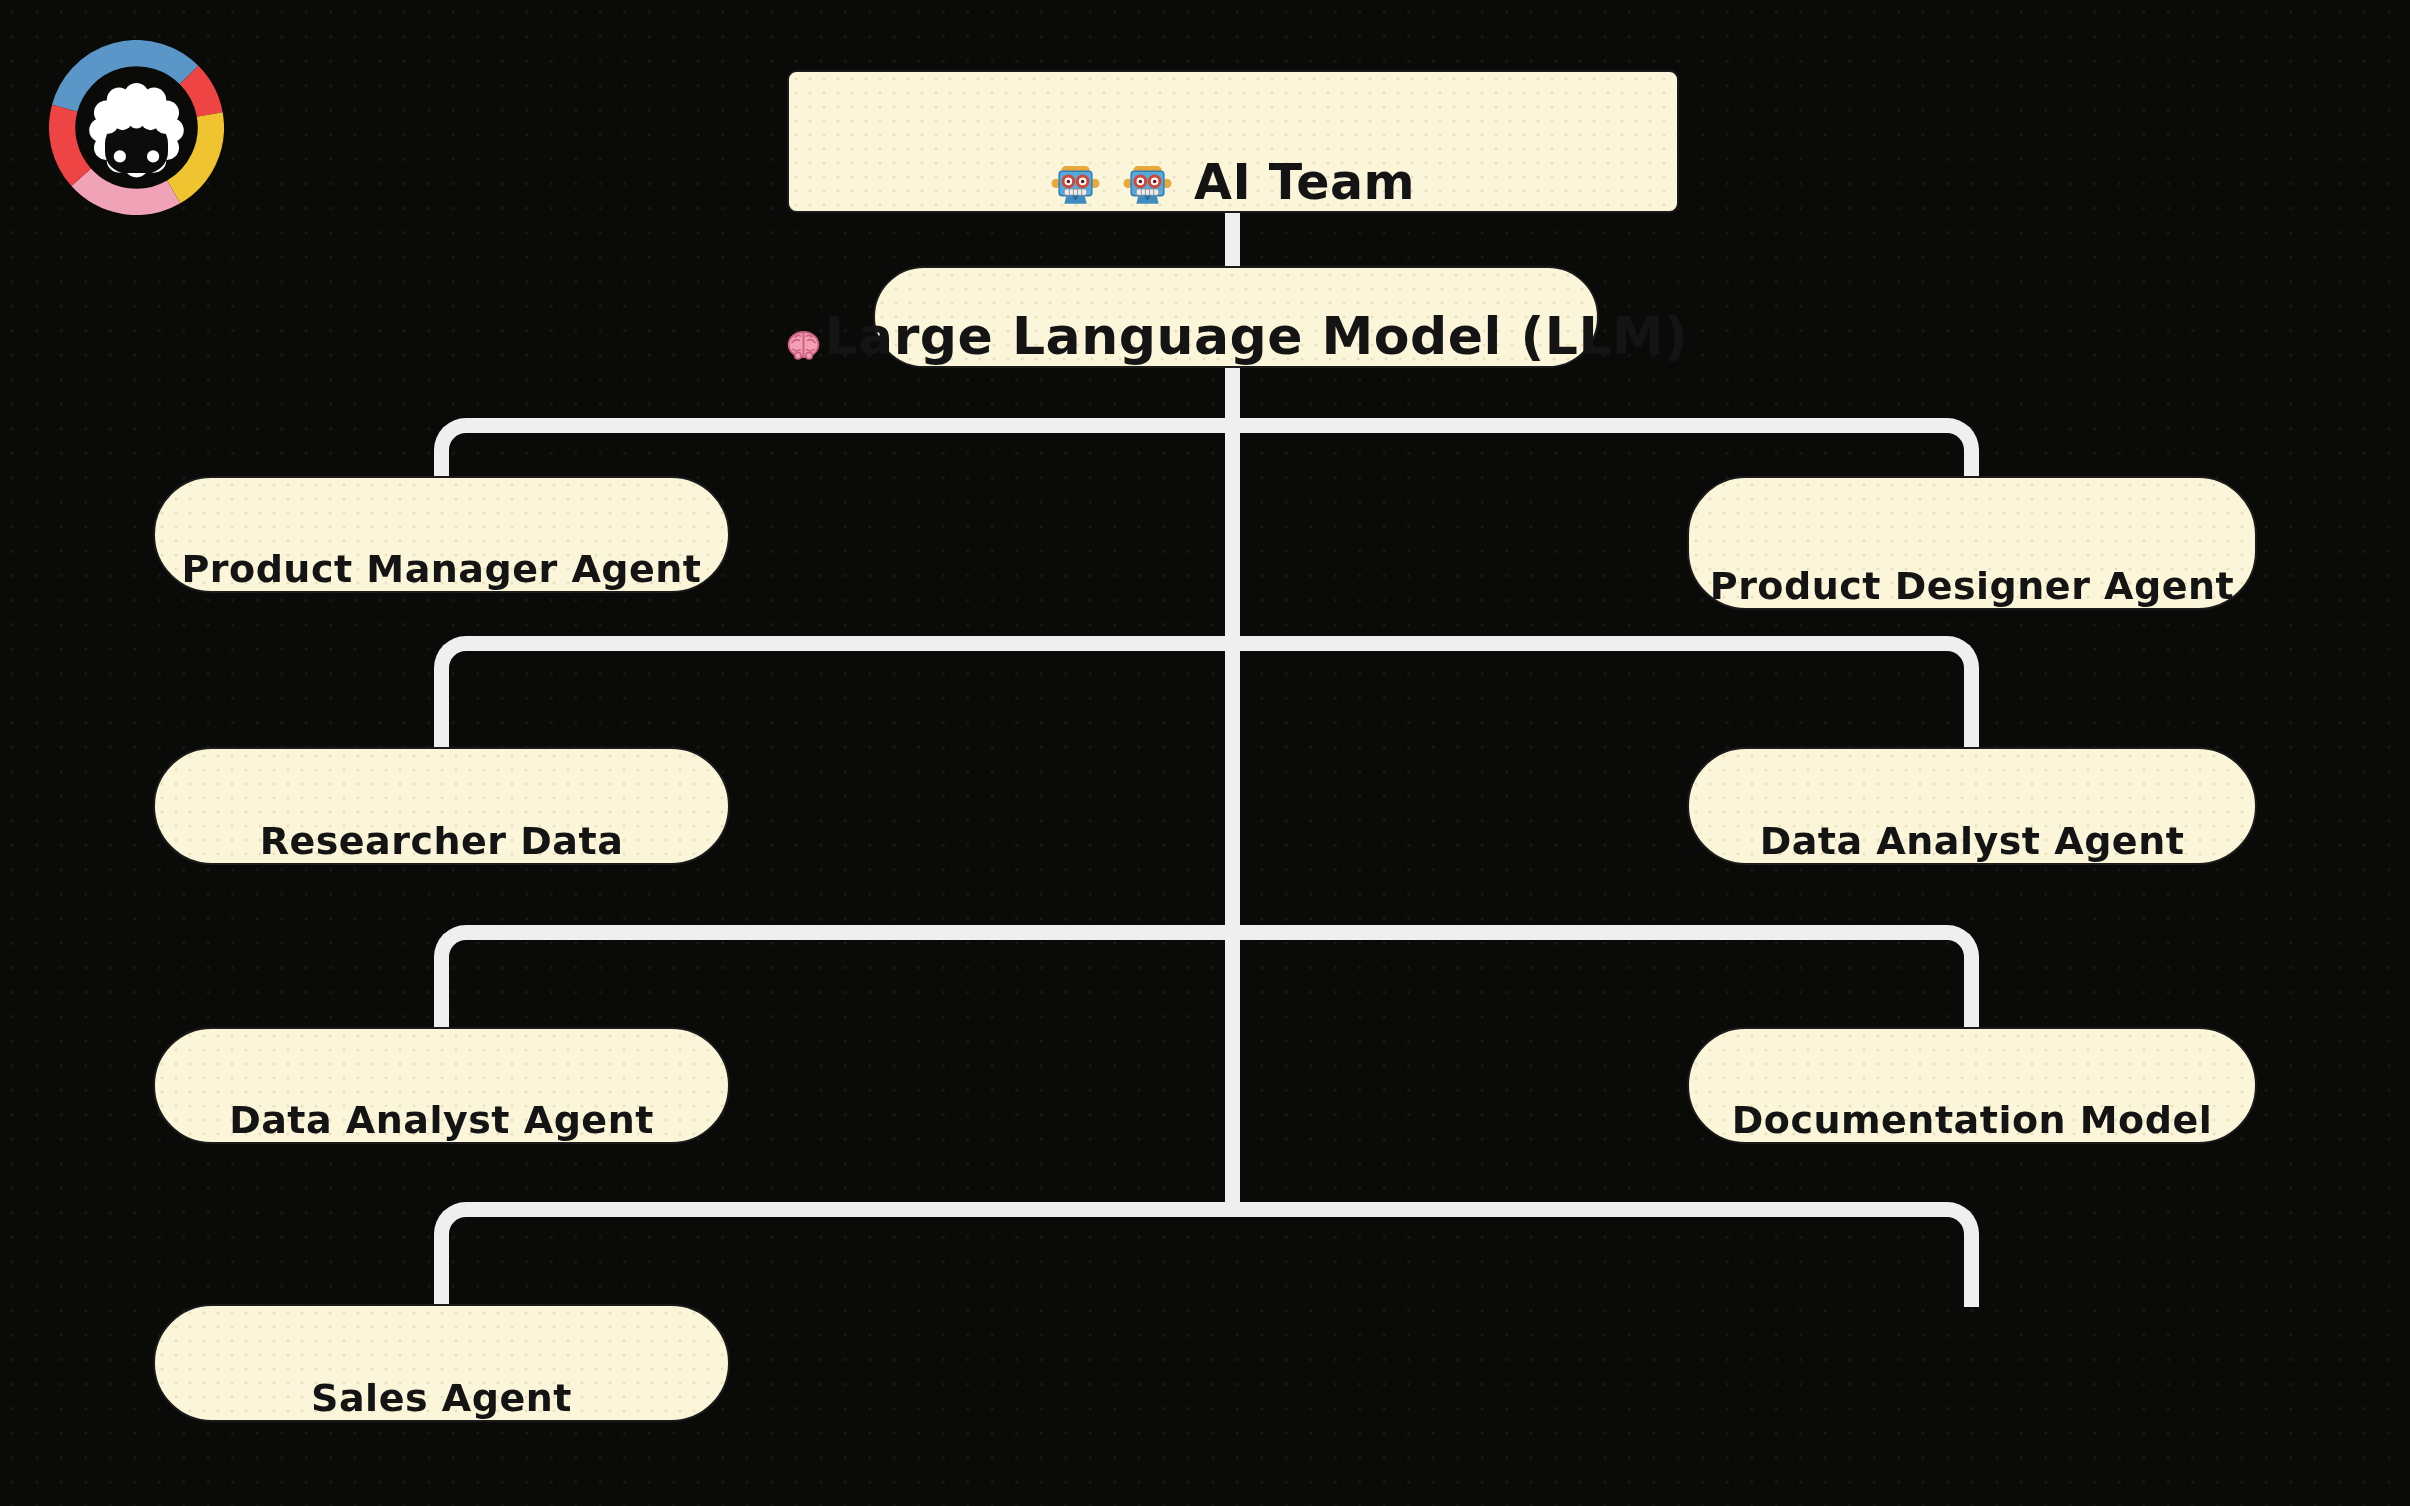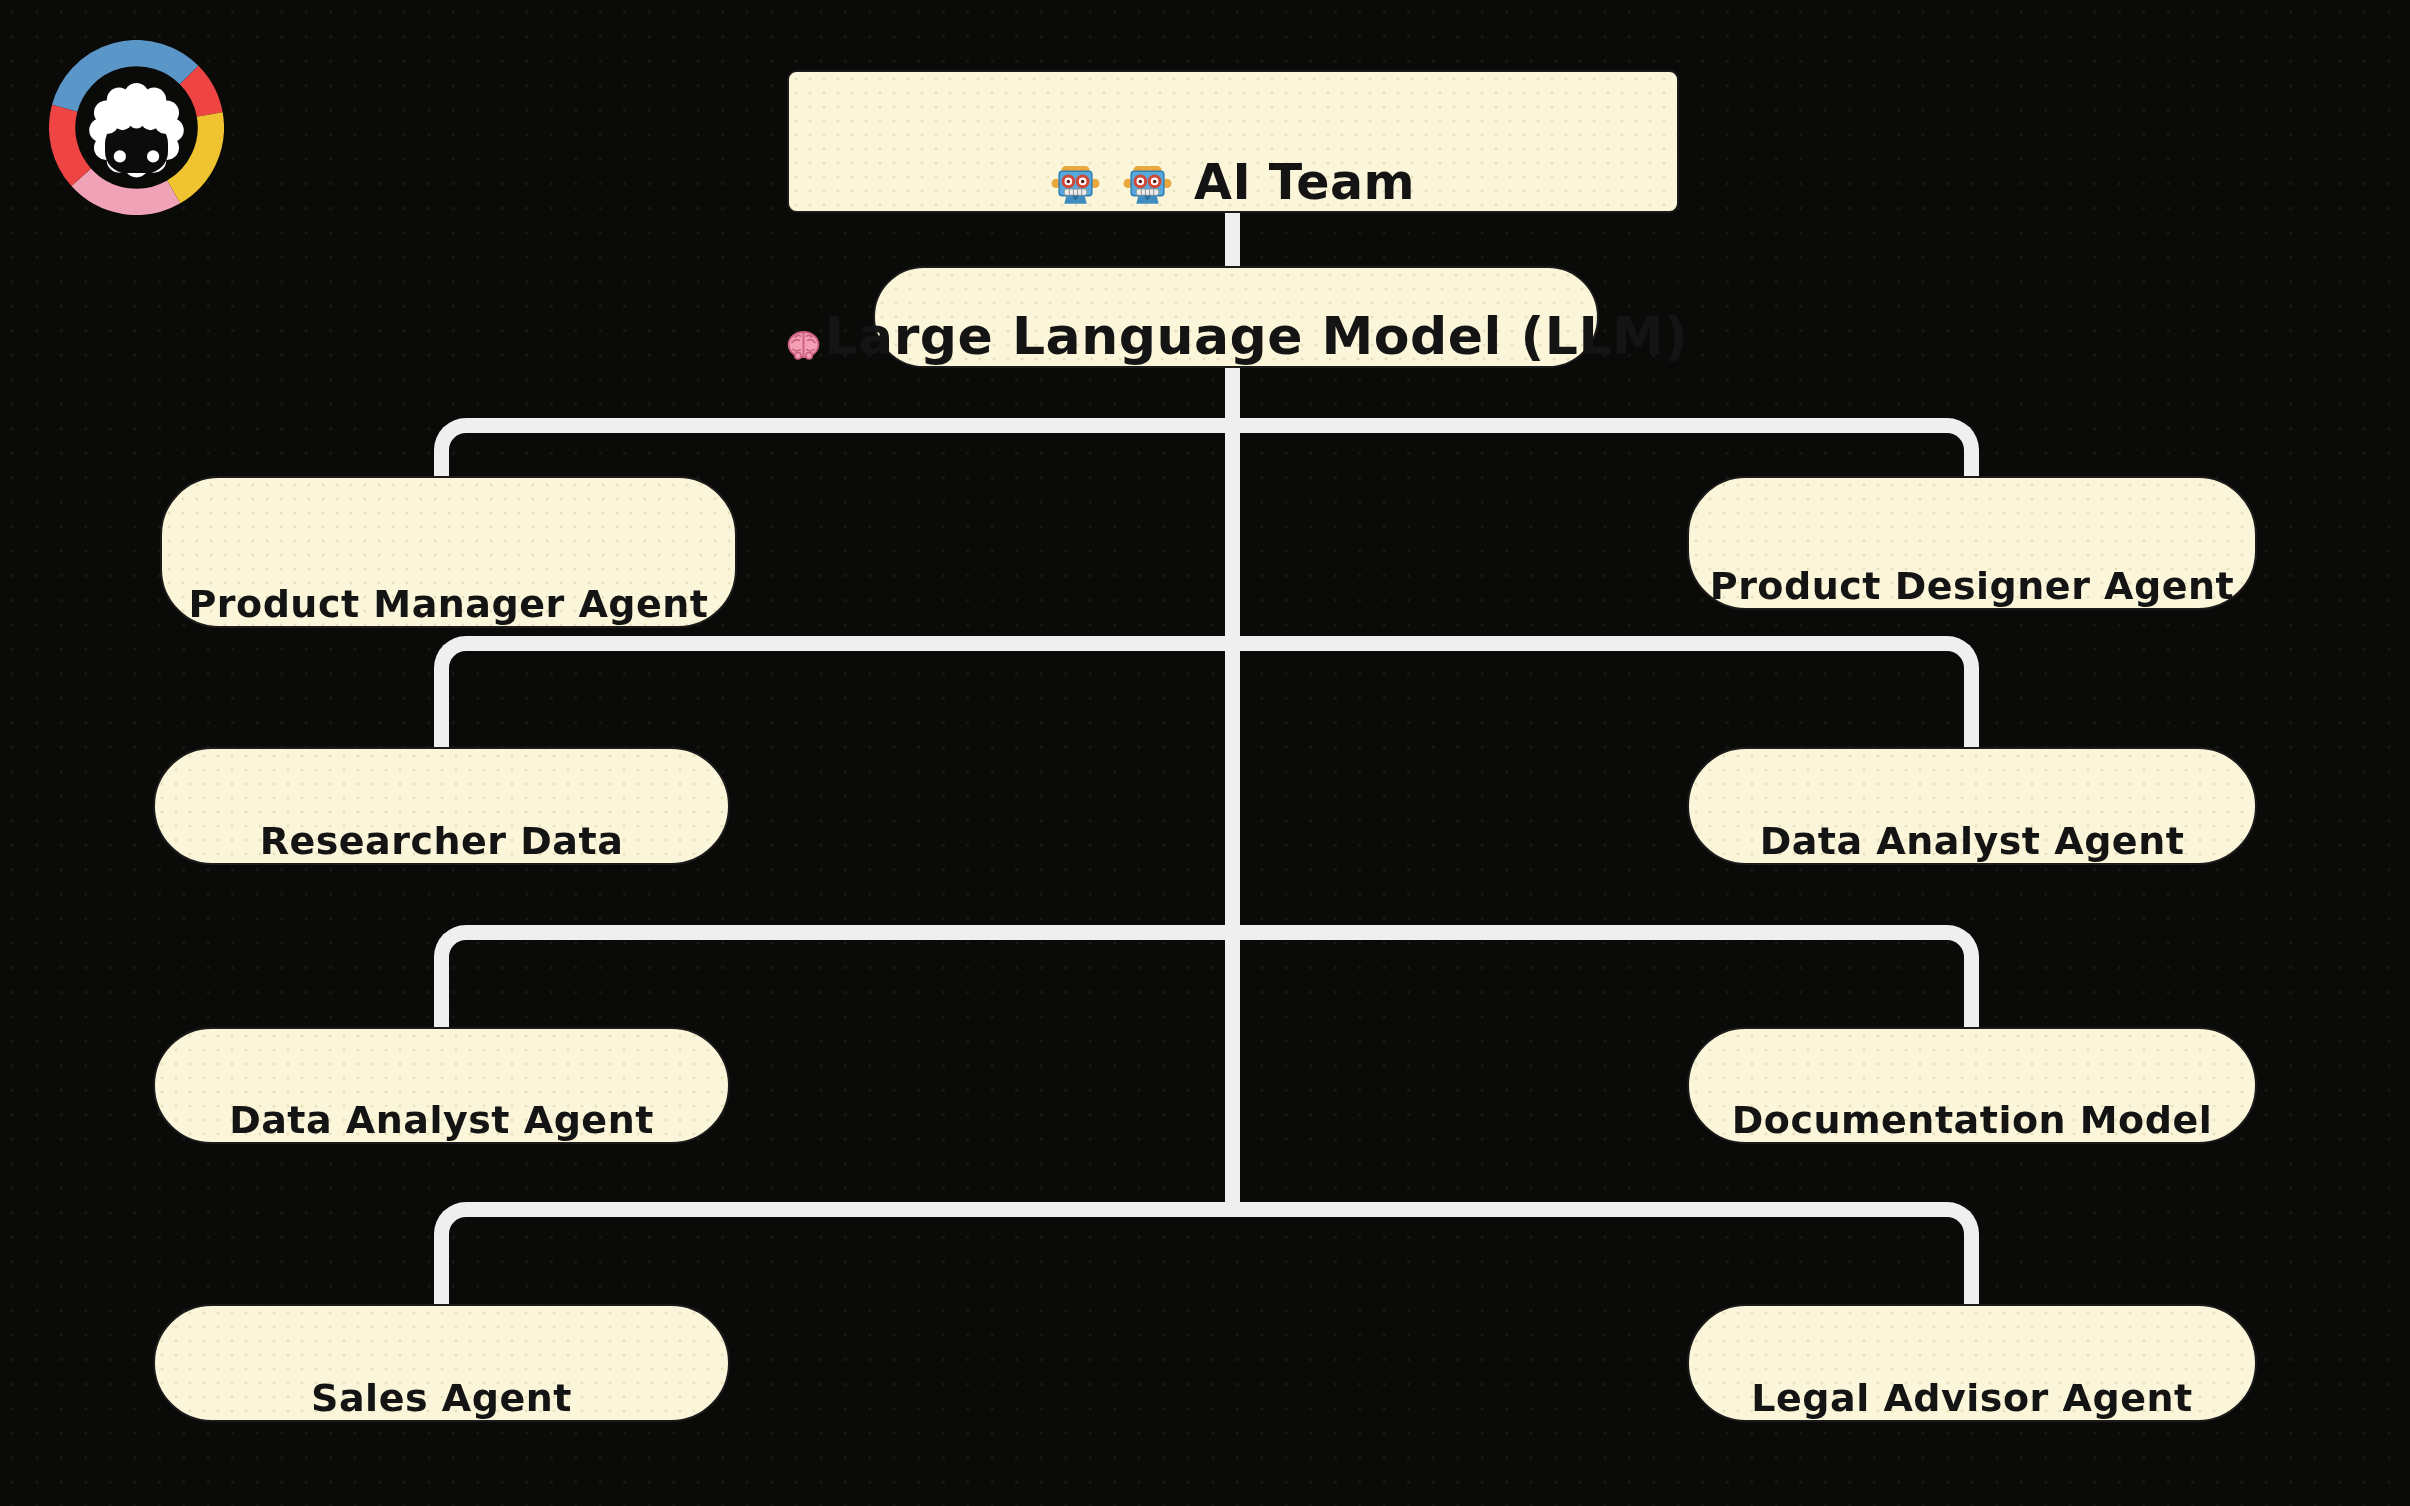--- a/index.html
+++ b/index.html
@@ -17,21 +17,21 @@
     background-image:radial-gradient(rgba(164,148,86,0.22) 1.3px, transparent 1.7px);
     background-size:14px 14px;
     border:2.8px solid #1b1b1b;
     display:flex;align-items:flex-end;justify-content:center;
     color:#141414;font-weight:700;letter-spacing:0.5px;
     white-space:nowrap;
   }
   .title-box{left:787px;top:70px;width:892px;height:143px;border-radius:9.4px;font-size:49px;gap:22.6px;}
   .hub-pill{left:873px;top:266px;width:726px;height:102px;border-radius:53px;font-size:52px;}
   .agent{border-radius:59px;font-size:38px;}
-  .pos-r1l{left:160px;top:476px;width:577px;height:152px;}
+  .pos-r1l{left:153px;top:476px;width:577px;height:117px;}
   .pos-r1r{left:1687px;top:476px;width:570px;height:134px;}
   .pos-r2l{left:153px;top:747px;width:577px;height:118px;}
   .pos-r2r{left:1687px;top:747px;width:570px;height:118px;}
   .pos-r3l{left:153px;top:1027px;width:577px;height:117px;}
   .pos-r3r{left:1687px;top:1027px;width:570px;height:117px;}
   .pos-r4l{left:153px;top:1304px;width:577px;height:118px;}
   .pos-r4r{left:1687px;top:1304px;width:570px;height:118px;}
   
   .edge-v{position:absolute;width:15px;background:#efefef;}
   .stub-root{left:1225px;top:209px;height:58px;}
@@ -155,18 +155,15 @@
   </div>
   <div class="node agent pos-r3l">
     <span>Data Analyst Agent</span>
   </div>
   <div class="node agent pos-r3r">
     <span>Documentation Model</span>
   </div>
   <div class="node agent pos-r4l">
     <span>Sales Agent</span>
   </div>
-  <div class="node agent pos-r4r">
-    <span>Legal Advisor Agent</span>
-  </div>
 
 </div>
 
 
 </body></html>

